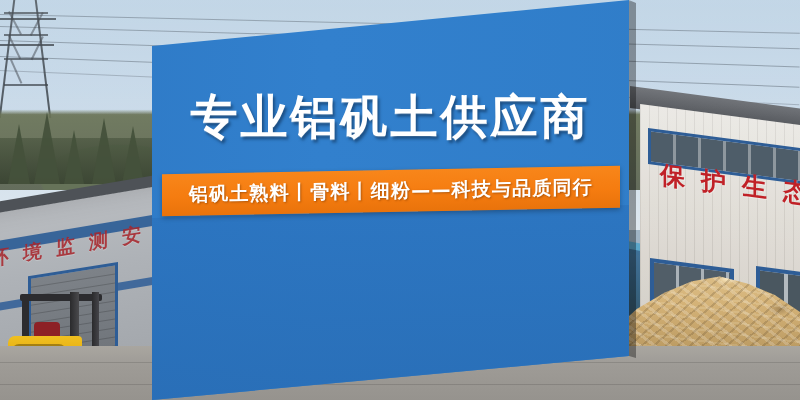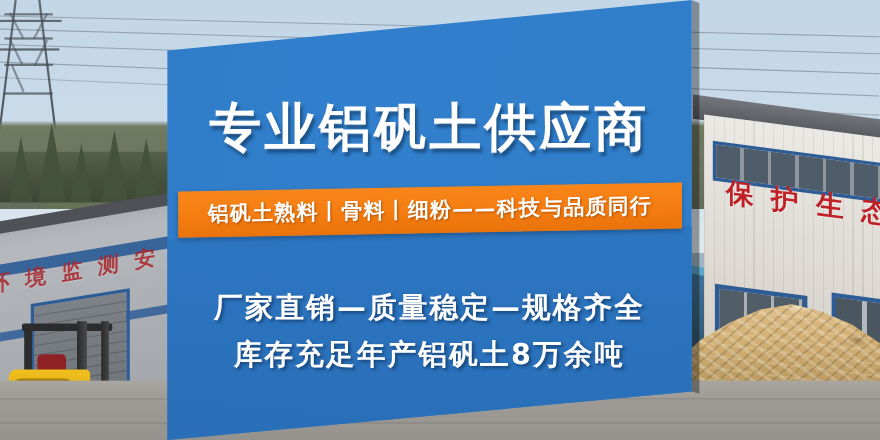--- a/index.html
+++ b/index.html
@@ -509,18 +509,16 @@
   </div>
 
   <div class="content">
 
     <div class="headline">专业铝矾土供应商</div>
 
     <div class="orange-bar">
       <span>铝矾土熟料丨骨料丨细粉——科技与品质同行</span>
     </div>
 
-    <div class="subline s1">厂家直销—质量稳定—规格齐全</div>
-
-    <div class="subline s2">库存充足年产铝矾土8万余吨</div>
+
   </div>
 
 </div>
 
 </body></html>

